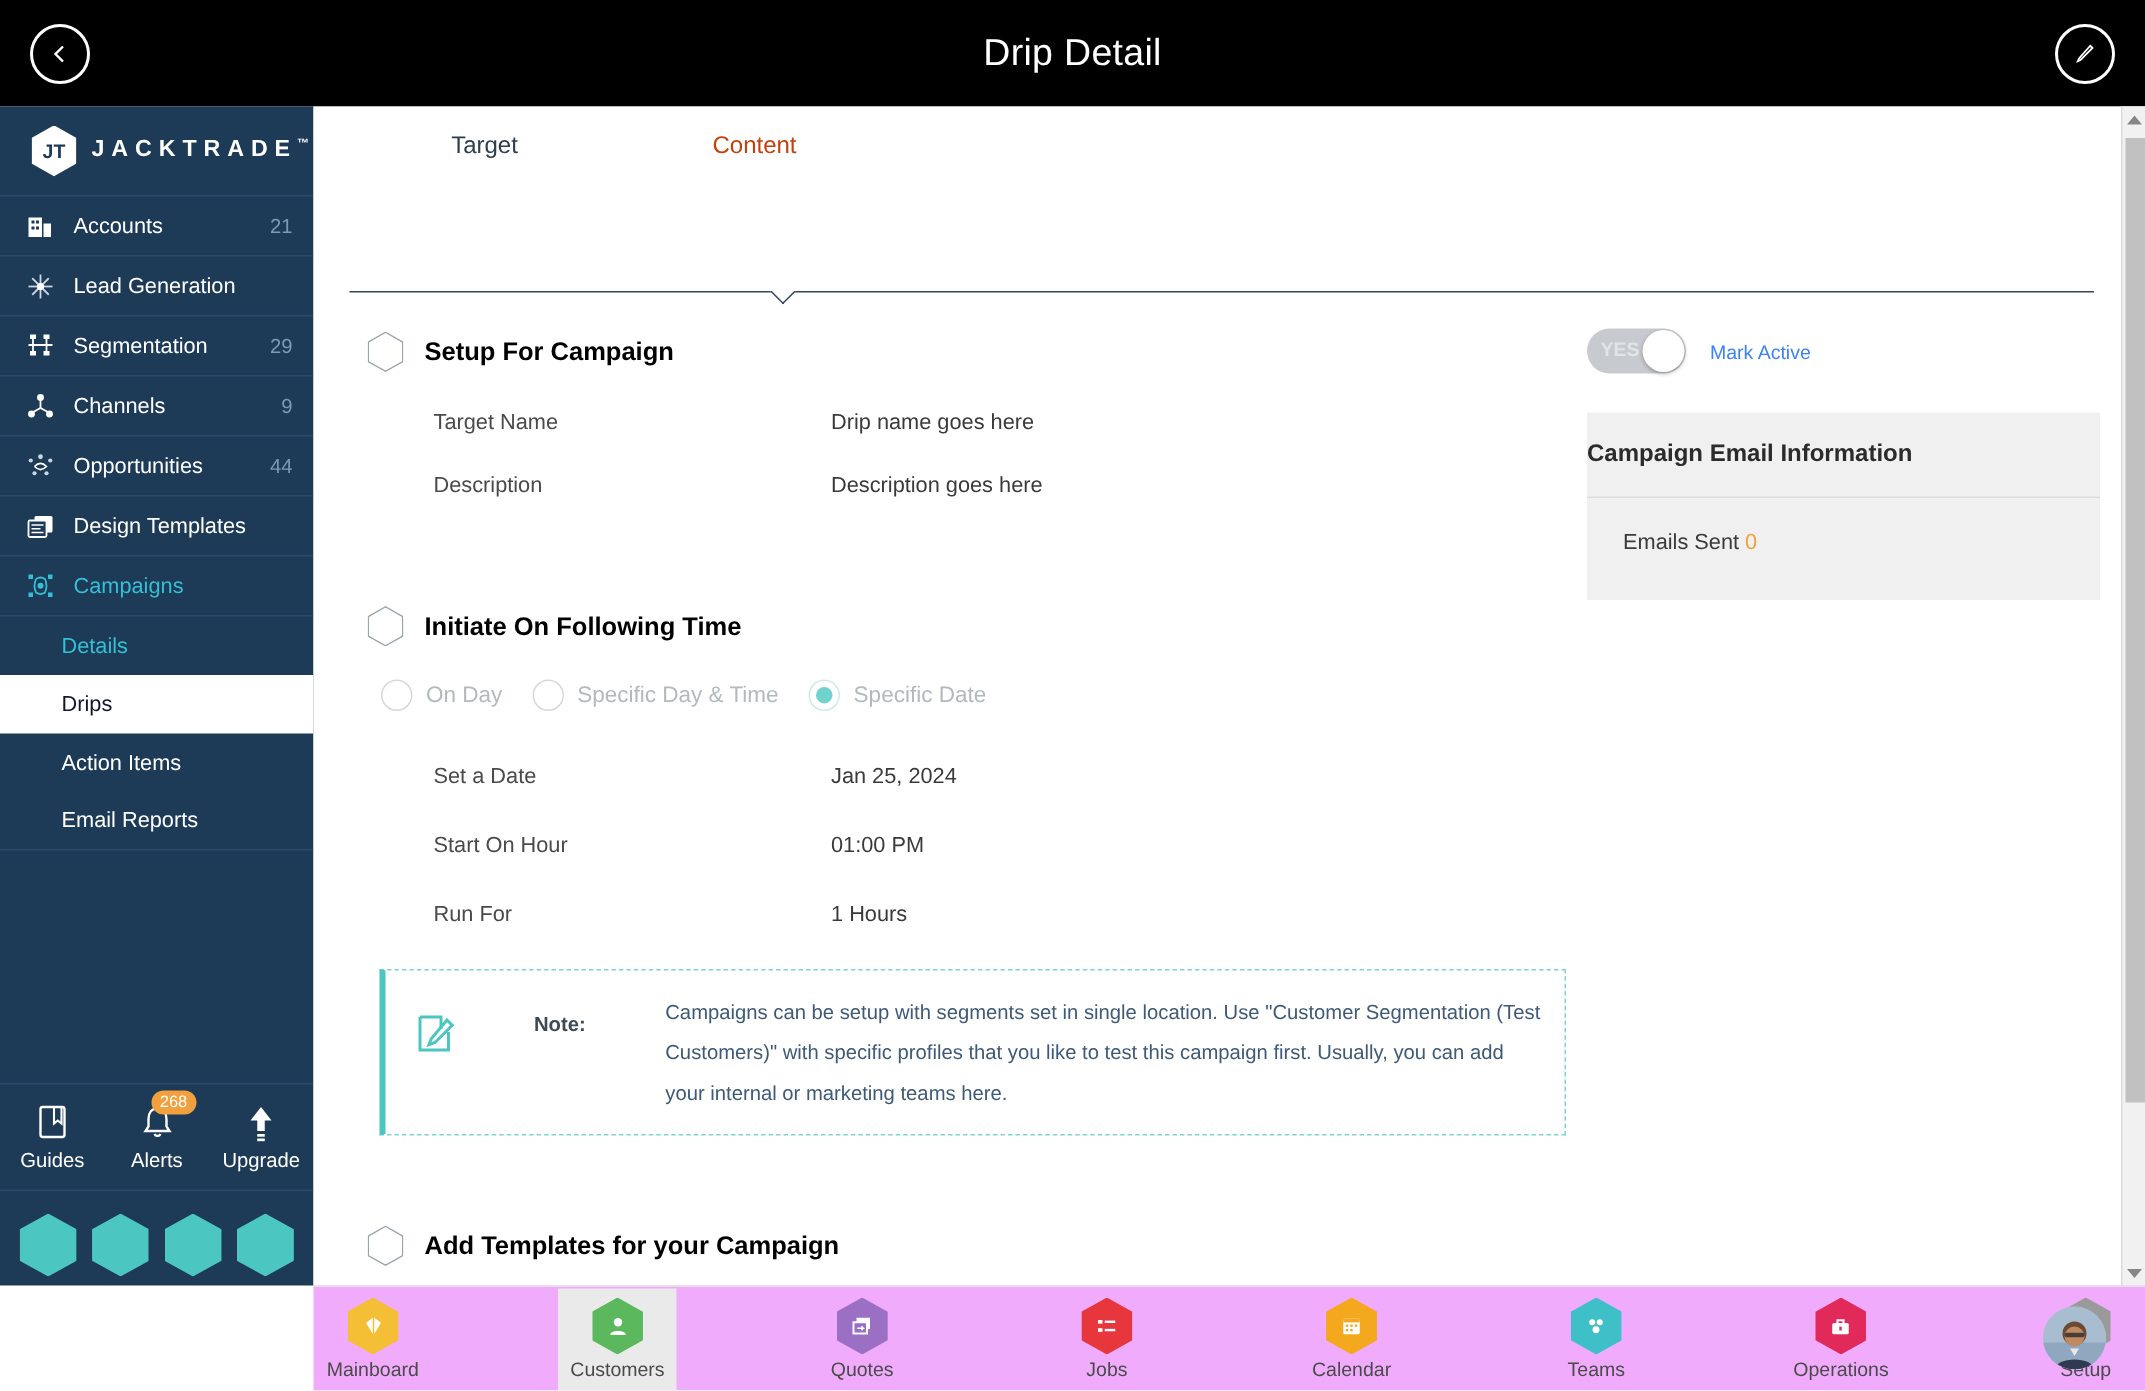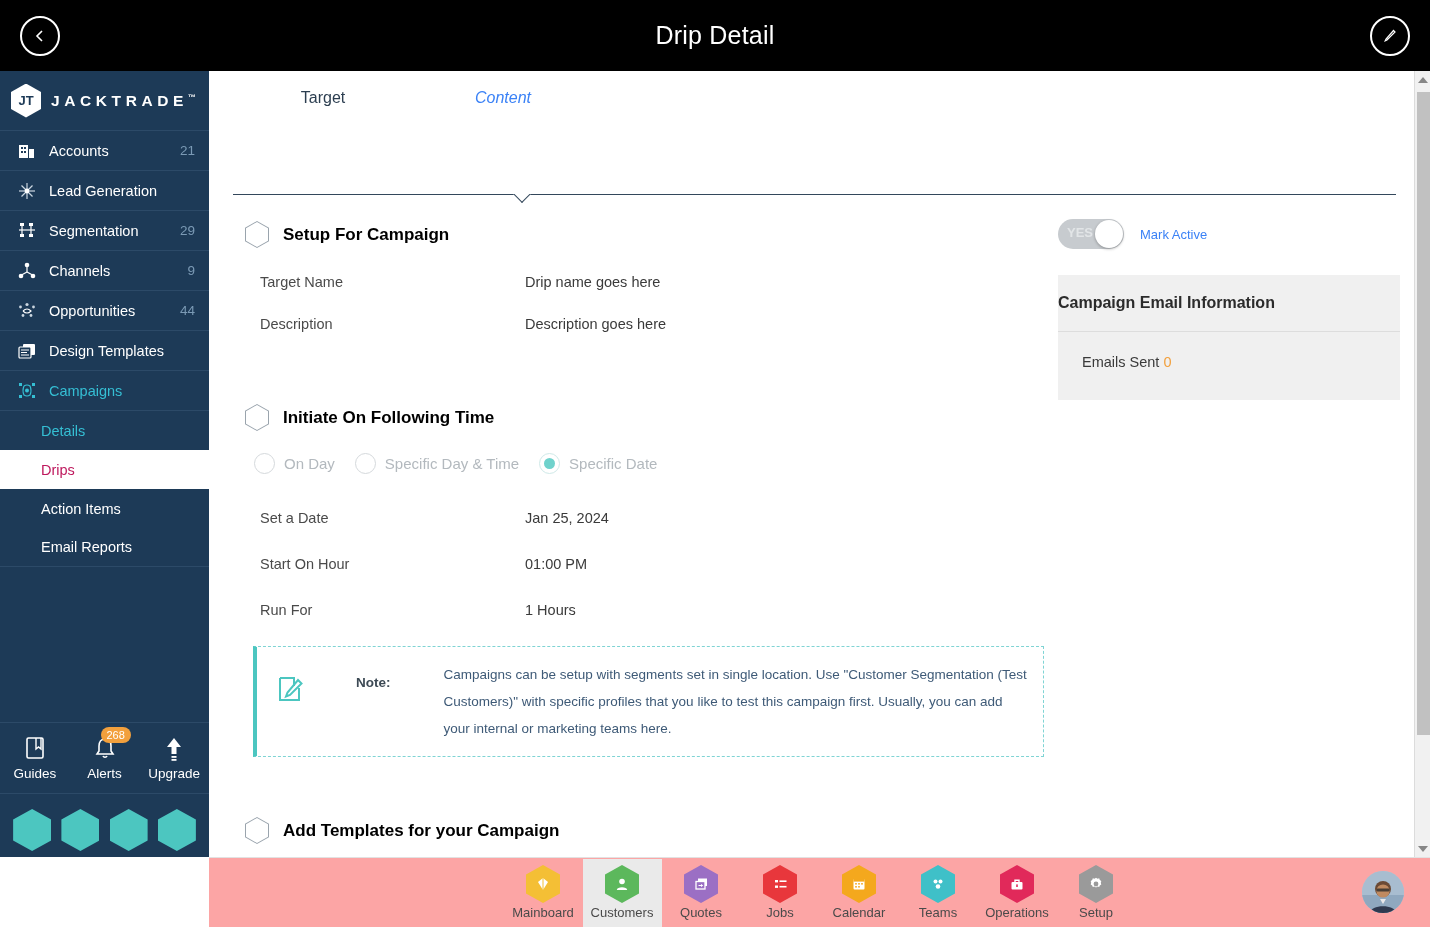--- a/index.html
+++ b/index.html
@@ -27,21 +27,21 @@
     flex: 1 1 auto; text-align: center; color: #ffffff;
     font-size: 25px; letter-spacing: .2px;
   }
 
   
   .sidebar {
     position: absolute; top: 71px; left: 0; width: 209px; height: 786px;
     background: #1d3a57; color: #ffffff; overflow: hidden;
   }
   .brand {
-    height: 60px; display: flex; align-items: center; padding-left: 10px;
+    height: 60px; display: flex; align-items: center; padding-left: 20px;
     border-bottom: 1px solid #2c4a68;
   }
   .brand-hex {
     width: 32px; height: 36px; flex: 0 0 auto; position: relative;
     display: flex; align-items: center; justify-content: center;
   }
   .hexshape {
     width: 30px; height: 34px; background: #ffffff;
     clip-path: polygon(50% 0%, 100% 25%, 100% 75%, 50% 100%, 0% 75%, 0% 25%);
     display: flex; align-items: center; justify-content: center;
@@ -63,21 +63,21 @@
     display: flex; align-items: center; justify-content: center;
   }
   .nav-item .nav-label { flex: 1 1 auto; }
   .nav-item .nav-count { color: #7b9ab5; font-size: 13.5px; }
   .nav-item.accent .nav-label { color: #35bfd4; }
   .nav-sub {
     height: 39px; display: flex; align-items: center; padding-left: 41px;
     font-size: 14.5px; cursor: pointer; color: #ffffff;
   }
   .nav-sub.teal { color: #35bfd4; }
-  .nav-sub.active { background: #ffffff; color: #be185d; }
+  .nav-sub.active { background: #ffffff; color: #0f172a; }
   .nav-sub.bordered { border-bottom: 1px solid #2c4a68; }
 
   .side-filler { height: 155px; }
   .side-tools {
     display: flex; border-top: 1px solid #2c4a68; border-bottom: 1px solid #2c4a68;
     height: 72px; align-items: center;
   }
   .tool {
     flex: 1 1 0; text-align: center; position: relative; cursor: pointer;
     color: #ffffff; font-size: 13.5px;
@@ -96,21 +96,21 @@
   }
 
   
   .content {
     position: absolute; top: 71px; left: 209px; width: 1221px; height: 786px;
     background: #ffffff; overflow: hidden;
   }
   .tabs { display: flex; padding: 18px 0 0 24px; height: 52px; }
   .tab { font-size: 16px; cursor: pointer; width: 180px; text-align: center; }
   .tab.active { color: #2c3e50; }
-  .tab.alt { color: #3b82f6; font-style: italic; }
+  .tab.alt { color: #c2410c; }
   .tabs-rule {
     position: absolute; left: 24px; top: 123px; width: 1163px; height: 1px;
     background: #33475b;
   }
   .tabs-caret {
     position: absolute; left: 303px; top: 123px; width: 22px; height: 11px;
     overflow: hidden;
   }
   .tabs-caret i {
     display: block; width: 14px; height: 14px; margin: -8px 0 0 3px;
@@ -127,21 +127,21 @@
     clip-path: polygon(50% 0%, 100% 25%, 100% 75%, 50% 100%, 0% 75%, 0% 25%);
     position: relative;
   }
   .hex-outline::after {
     content: ""; position: absolute; top: 1px; left: 1px;
     width: 22px; height: 25px; background: #ffffff;
     clip-path: polygon(50% 0%, 100% 25%, 100% 75%, 50% 100%, 0% 75%, 0% 25%);
   }
   .section-title { font-size: 17px; font-weight: bold; color: #000000; }
 
-  .field-row { display: flex; padding: 26px 0 0 51px; align-items: baseline; }
+  .field-row { display: flex; padding: 26px 0 0 80px; align-items: baseline; }
   .field-label { width: 265px; font-size: 14.5px; color: #4a4a4a; }
   .field-value { font-size: 14.5px; color: #3a3a3a; }
 
   .radio-row { display: flex; align-items: center; padding: 22px 0 0 45px; }
   .radio { display: flex; align-items: center; margin-right: 20px; cursor: pointer; }
   .radio-dot {
     width: 21px; height: 21px; border-radius: 50%; border: 1px solid #d5d9dc;
     margin-right: 9px; flex: 0 0 auto; display: flex; align-items: center; justify-content: center;
   }
   .radio-dot.checked { border-color: #cfe9e8; }
@@ -198,22 +198,22 @@
   .vs-arrow i {
     width: 0; height: 0; border-left: 5px solid transparent; border-right: 5px solid transparent;
   }
   .vs-arrow.up i { border-bottom: 6px solid #868686; }
   .vs-arrow.down i { border-top: 6px solid #868686; }
   .vs-thumb { position: absolute; left: 2px; top: 21px; width: 13px; height: 643px; background: #c1c1c1; cursor: pointer; }
 
   
   .bottombar {
     position: absolute; bottom: 0; left: 209px; width: 1221px; height: 70px;
-    background: #fca5a5; border-top: 1px solid #e2e2e2;
-    display: flex; align-items: center; justify-content: center;
+    background: #f0abfc; border-top: 1px solid #e2e2e2;
+    display: flex; align-items: center; justify-content: space-between;
   }
   .bn {
     width: 79px; height: 68px; display: flex; flex-direction: column;
     align-items: center; justify-content: center; cursor: pointer;
   }
   .bn.active { background: #eaeaea; }
   .bn-hex {
     width: 34px; height: 38px; margin-bottom: 2px;
     clip-path: polygon(50% 0%, 100% 25%, 100% 75%, 50% 100%, 0% 75%, 0% 25%);
     display: flex; align-items: center; justify-content: center;

